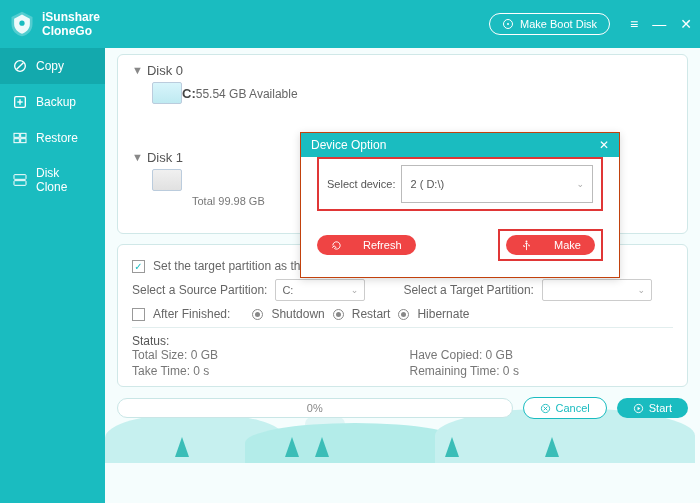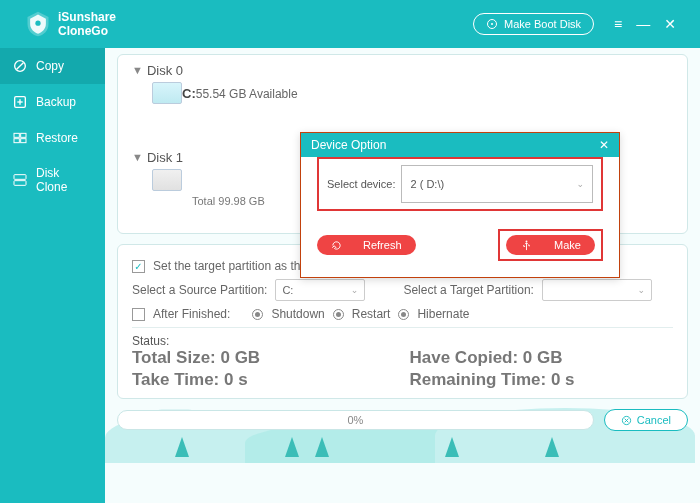--- a/index.html
+++ b/index.html
@@ -1,18 +1,18 @@
 <!DOCTYPE html>
 <html><head>
 <meta charset="utf-8">
 <style>
   * { box-sizing: border-box; margin: 0; padding: 0; font-family: Arial, sans-serif; }
   body { width: 700px; height: 503px; background: #fff; overflow: hidden; position: relative; }
   
-  .topbar { height: 48px; background: #1abcc0; display: flex; align-items: center; padding: 0 24px; color: #fff; }
+  .topbar { height: 48px; background: #1abcc0; display: flex; align-items: center; padding: 0 8px; color: #fff; }
   .logo { display: flex; align-items: center; gap: 6px; }
   .logo-icon { width: 28px; height: 28px; }
   .logo-text { font-size: 12px; line-height: 14px; font-weight: bold; }
   .topbar-spacer { flex: 1; }
   .make-boot { border: 1px solid #fff; border-radius: 14px; padding: 4px 12px; font-size: 11px; display: flex; align-items: center; gap: 6px; cursor: pointer; }
   .win-icons { display: flex; gap: 14px; margin-left: 20px; align-items: center; }
   .win-icon { font-size: 14px; cursor: pointer; }
 
   .main { display: flex; height: calc(503px - 48px); }
   
@@ -35,21 +35,21 @@
 
   .settings-panel { border: 1px solid #d0e8e8; border-radius: 6px; background: #fff; padding: 8px 14px; font-size: 12px; color: #666; }
   .row { display: flex; align-items: center; gap: 8px; margin: 6px 0; flex-wrap: wrap;}
   .checkbox { width:13px; height:13px; border:1px solid #999; display:inline-flex; align-items:center; justify-content:center; font-size:10px; color:#1abcc0; background:#fff;}
   .select { border:1px solid #ccc; border-radius:2px; height:22px; min-width:90px; padding:0 6px; display:flex; align-items:center; justify-content:space-between; font-size:11px; color:#666; background:#fff;}
   .select.wide { min-width: 110px; }
   .caret { font-size: 9px; color:#aaa;}
   .radio { width:11px; height:11px; border:1px solid #888; border-radius:50%; display:inline-block; position:relative;}
   .radio.on::after{content:""; position:absolute; inset:2px; background:#888; border-radius:50%;}
   .divider { border-top:1px solid #e2eeee; margin:6px 0;}
-  .status-grid { display:grid; grid-template-columns: 1fr 1fr; font-size:17px; color:#777; gap:2px 14px;font-weight:bold;}
+  .status-grid { display:grid; grid-template-columns: 1fr 1fr; font-size:12px; color:#777; gap:2px 14px;}
   .status-title { font-size:12px; color:#555; margin-bottom:0;}
 
   .bottombar { display:flex; align-items:center; gap:10px; margin-top:10px;}
   .progress { flex:1; height:20px; border:1px solid #c9e6e6; border-radius:12px; display:flex; align-items:center; justify-content:center; font-size:11px; color:#888; background:#fff;}
   .pill-btn { border-radius: 14px; padding: 4px 16px; font-size:11px; display:flex; align-items:center; gap:5px; cursor:pointer;}
   .pill-outline { border:1px solid #1abcc0; color:#1abcc0; background:#fff;}
   .pill-solid { background:#1abcc0; color:#fff;}
 
   
   .modal { position:absolute; left:195px; top:84px; width:320px; background:#fff; border:1px solid #c2410c; box-shadow: 0 2px 8px rgba(0,0,0,0.15); z-index:5;}
@@ -228,20 +228,27 @@
       <div class="progress">
         <span>0%</span>
       </div>
       <div class="pill-btn pill-outline">
         <svg width="11" height="11" viewBox="0 0 24 24">
             <circle cx="12" cy="12" r="9" fill="none" stroke="#1abcc0" stroke-width="2"></circle>
             <line x1="8" y1="8" x2="16" y2="16" stroke="#1abcc0" stroke-width="2"></line>
             <line x1="16" y1="8" x2="8" y2="16" stroke="#1abcc0" stroke-width="2"></line>
           </svg>
         <span>Cancel</span>
+      </div>
+      <div class="pill-btn pill-solid">
+        <svg width="11" height="11" viewBox="0 0 24 24">
+            <circle cx="12" cy="12" r="9" fill="none" stroke="#fff" stroke-width="2"></circle>
+            <polygon points="10,8 16,12 10,16" fill="#fff"></polygon>
+          </svg>
+        <span>Start</span>
       </div>
     </div>
 
     <div class="modal">
       <div class="modal-header">
         <span>Device Option</span>
         <span style="cursor:pointer;">✕</span>
       </div>
       <div class="modal-body">
         <div class="red-box">

